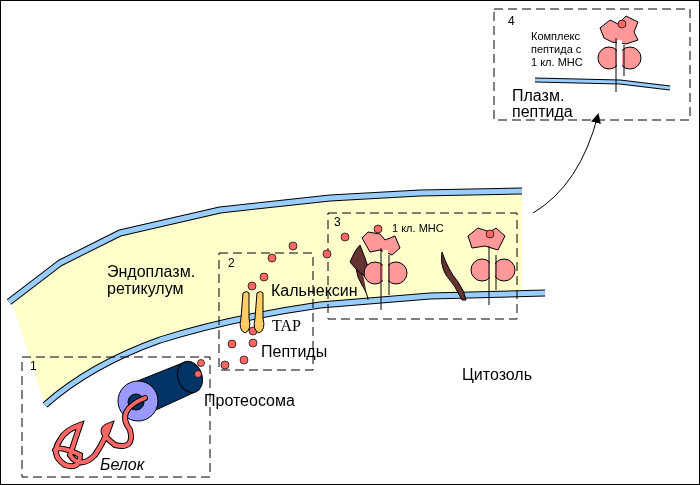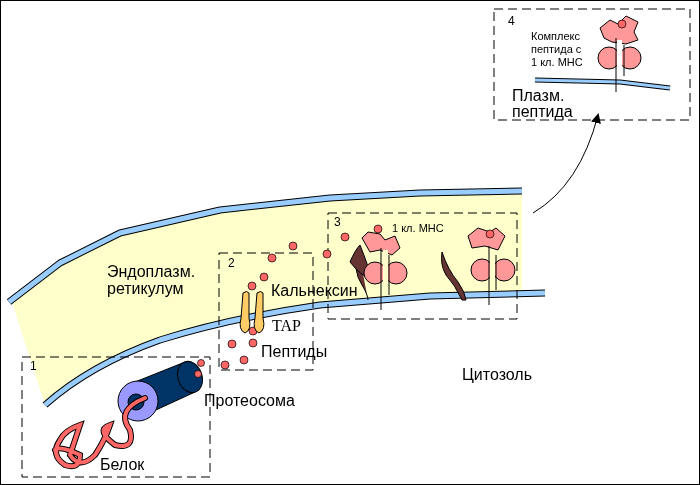--- a/index.html
+++ b/index.html
@@ -113,21 +113,21 @@
   <div class="lbl num" style="left:228px;top:256px;">2</div>
   <div class="lbl num" style="left:334px;top:215px;">3</div>
   <div class="lbl num" style="left:508px;top:14px;">4</div>
 
   <div class="lbl" style="left:107px;top:264px;">Эндоплазм.</div>
   <div class="lbl" style="left:107px;top:281px;">ретикулум</div>
   <div class="lbl" style="left:271px;top:283px;">Кальнексин</div>
   <div class="lbl" style="left:272px;top:318px;font-family:Liberation Serif, serif;">TAP</div>
   <div class="lbl" style="left:261px;top:344px;">Пептиды</div>
   <div class="lbl" style="left:204px;top:393px;">Протеосома</div>
-  <div class="lbl" style="left:100px;top:457px;">Белок</div>
+  <div class="lbl" style="left:100px;top:457px;font-style:italic;">Белок</div>
   <div class="lbl" style="left:430px;top:367px;margin-left:32px;">Цитозоль</div>
   <div class="lbl small" style="left:392px;top:222px;">1 кл. МНС</div>
   <div class="lbl small" style="left:531px;top:30px;">Комплекс</div>
   <div class="lbl small" style="left:531px;top:43px;">пептида с</div>
   <div class="lbl small" style="left:531px;top:56px;">1 кл. МНС</div>
   <div class="lbl" style="left:512px;top:88px;">Плазм.</div>
   <div class="lbl" style="left:512px;top:104px;">пептида</div>
 </div>
 
 </body></html>

